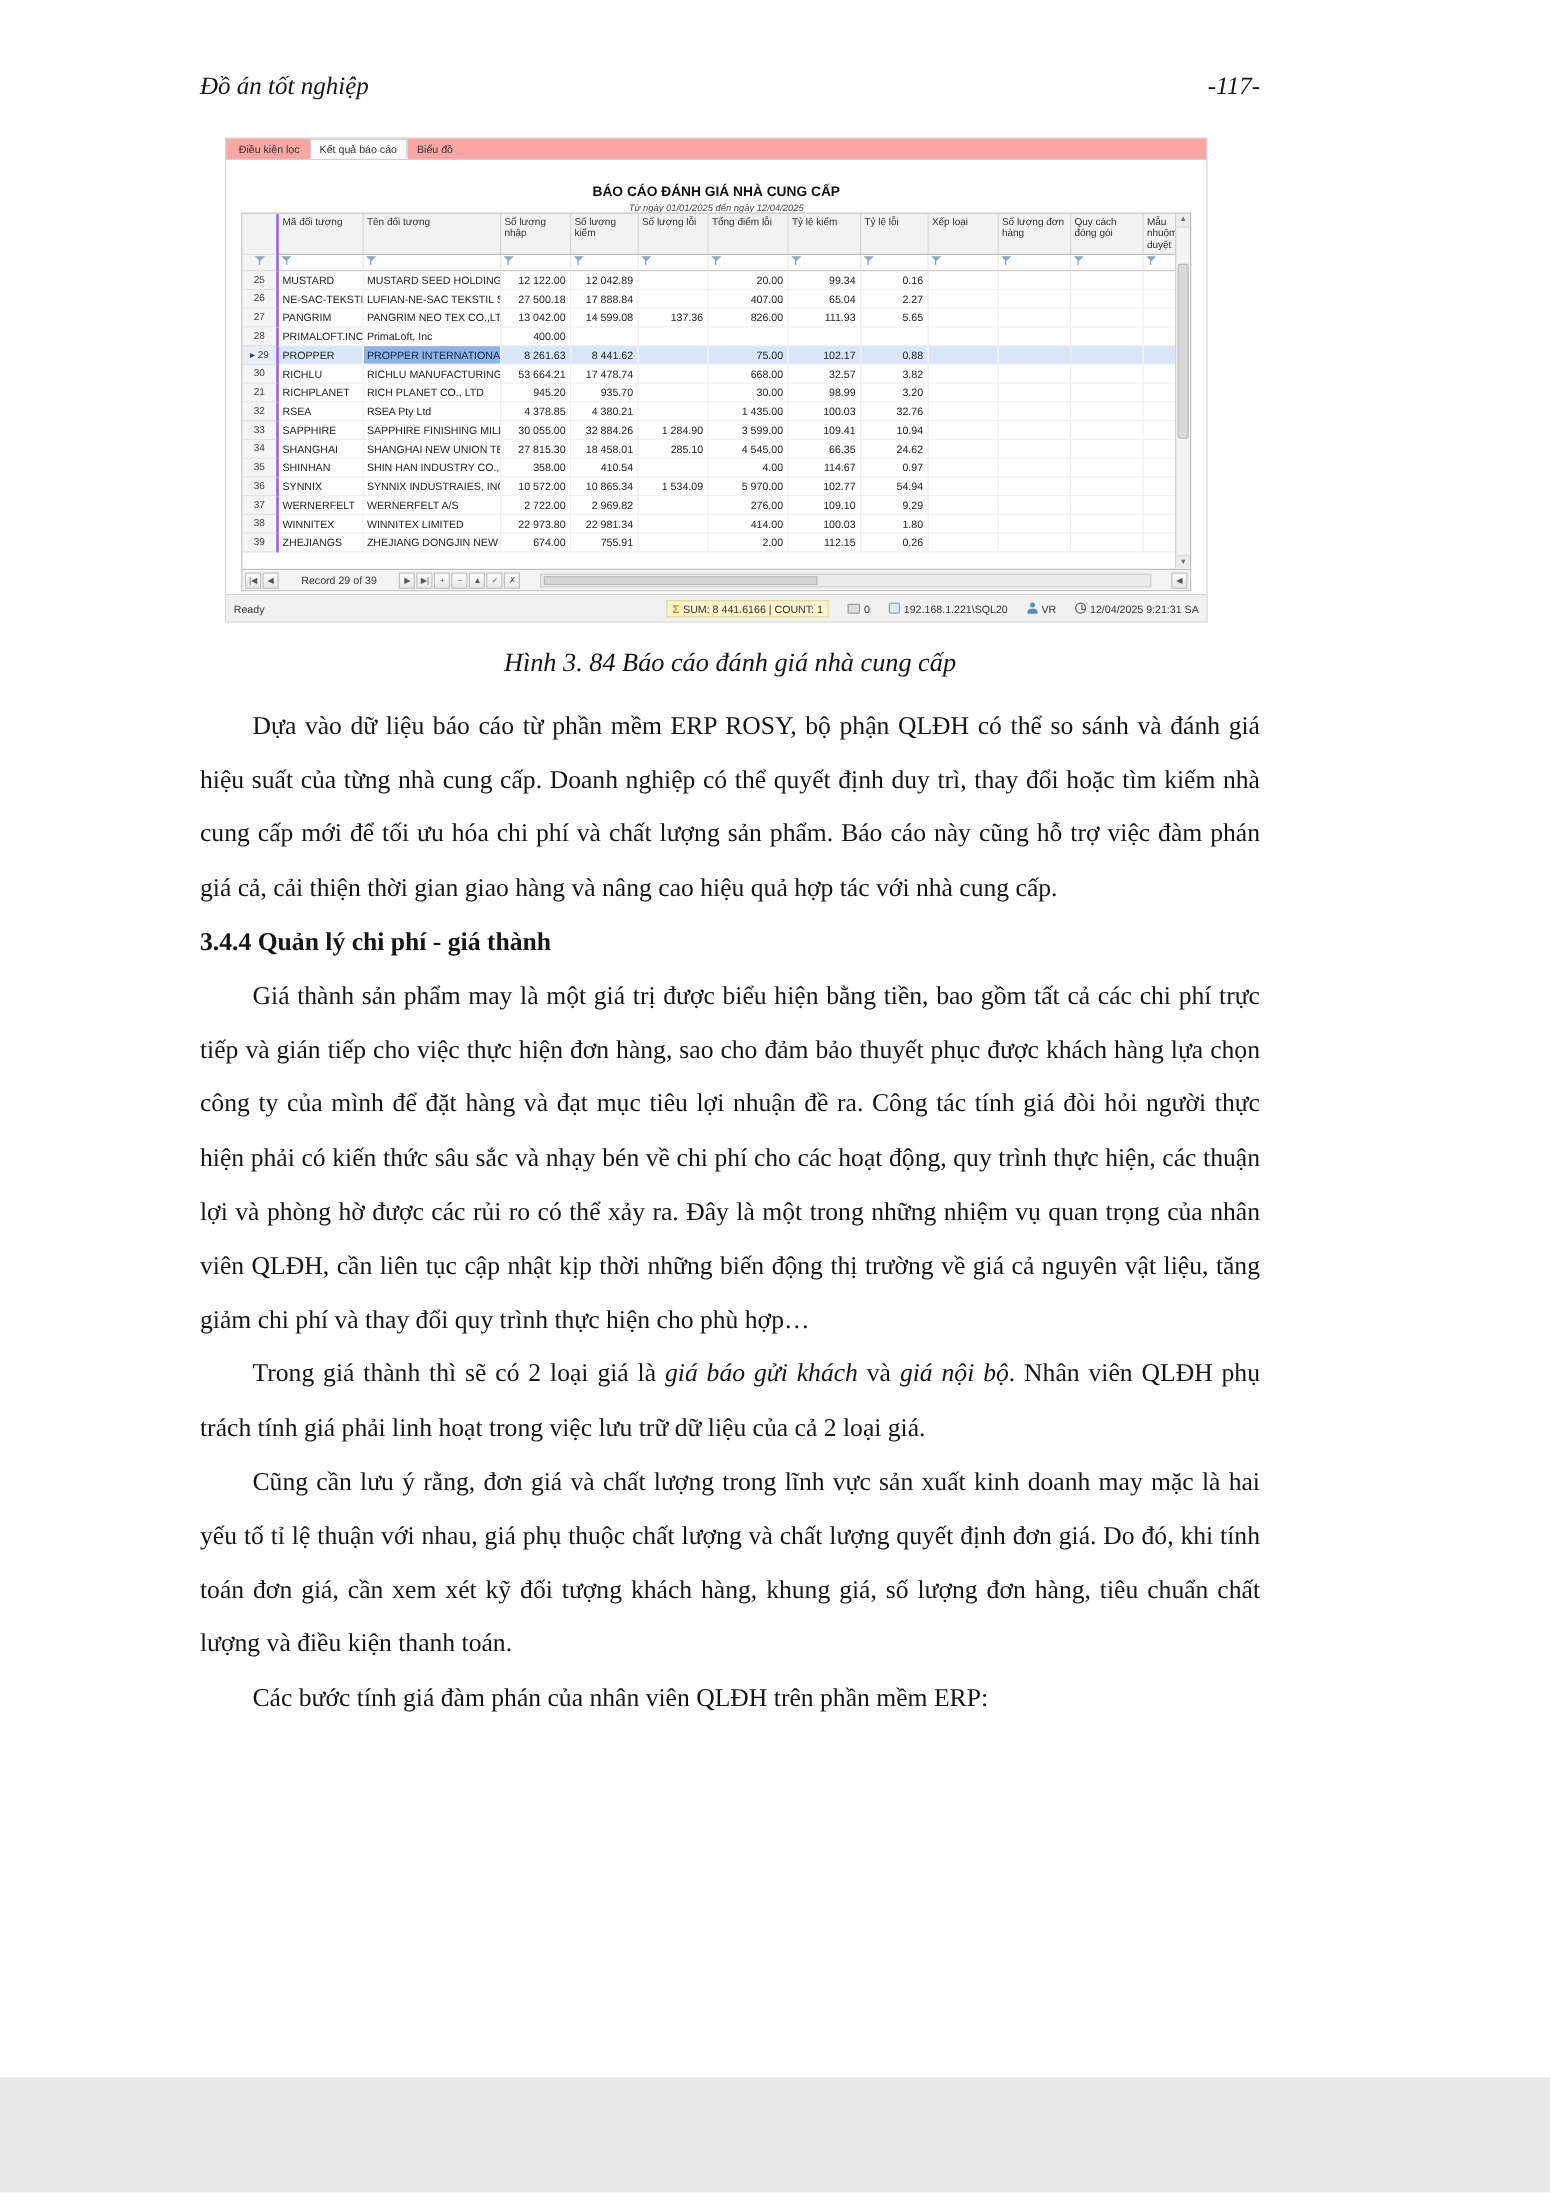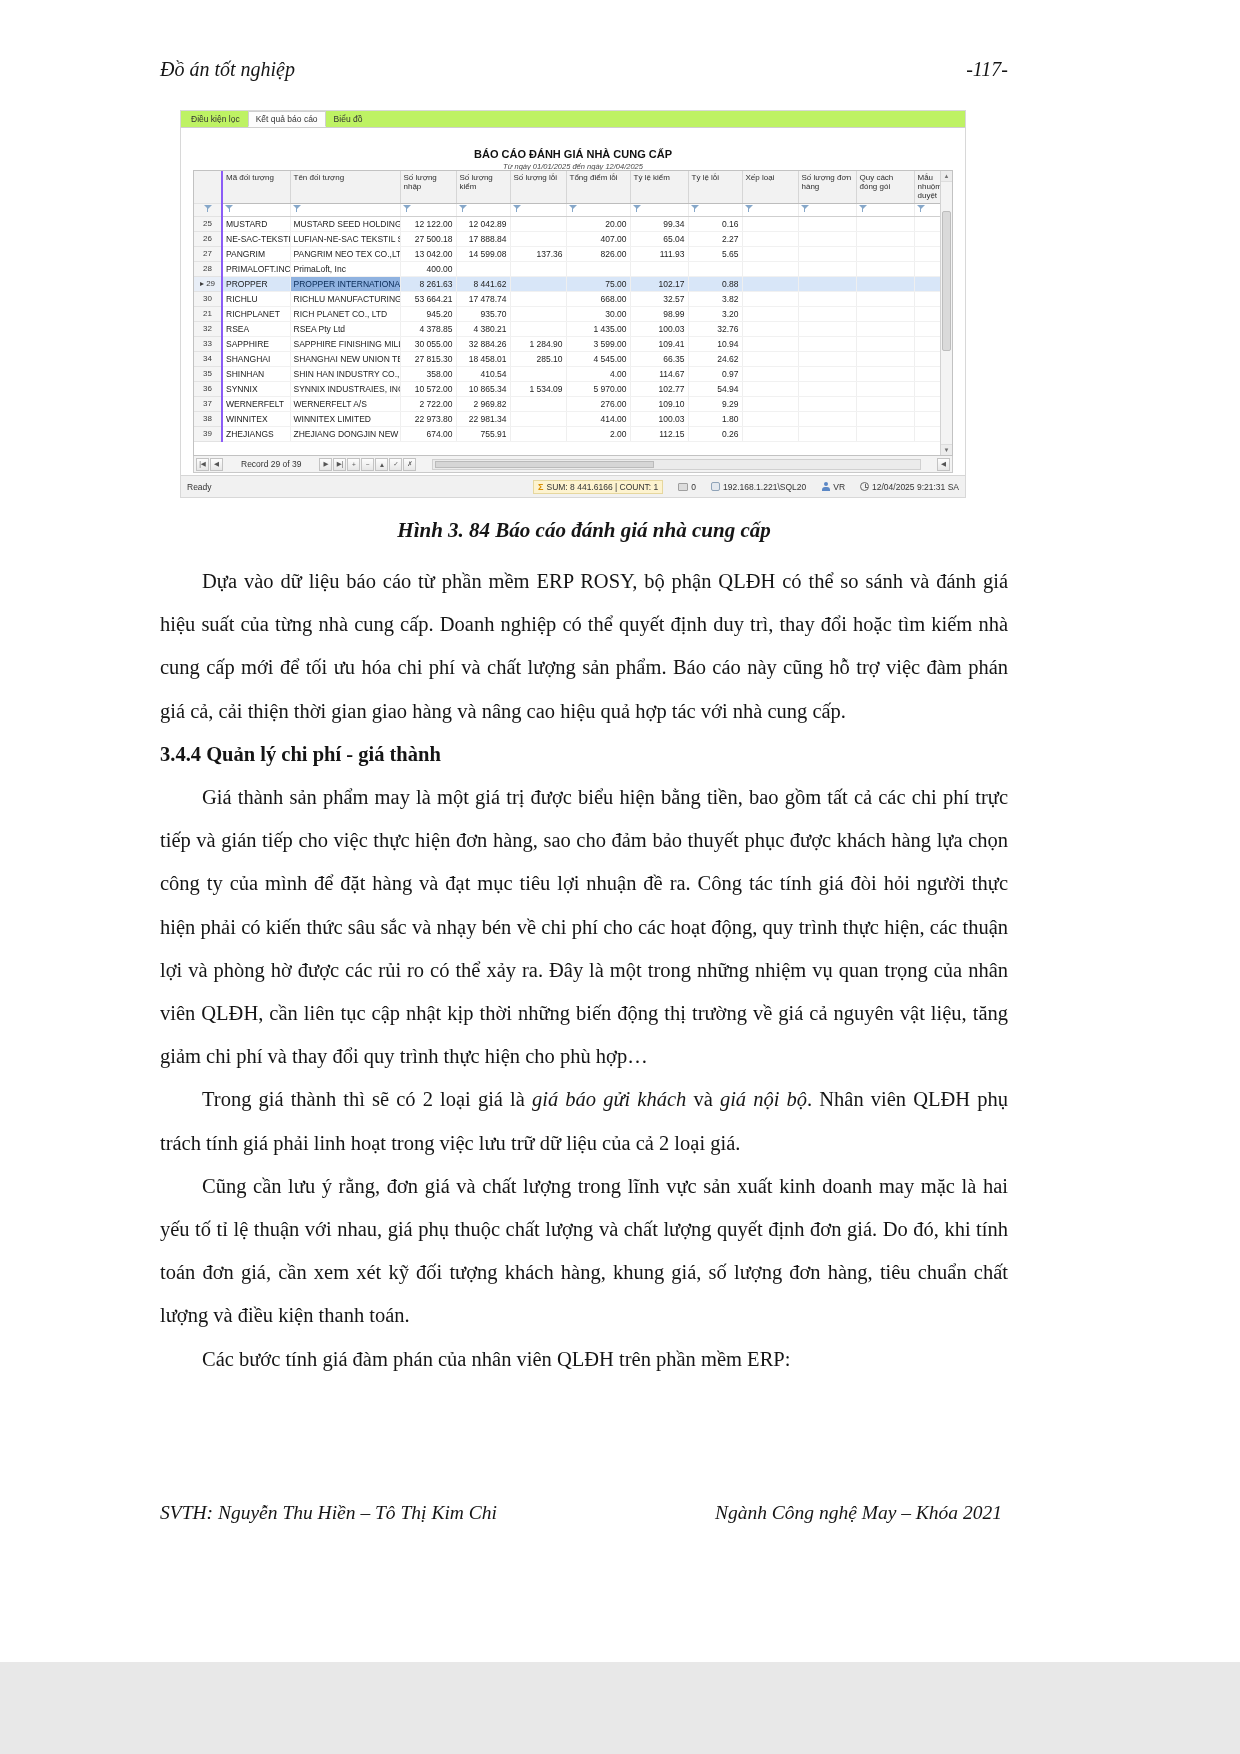--- a/index.html
+++ b/index.html
@@ -6,32 +6,32 @@
   html,body { background:#e8e8e8; }
   .page { position:relative; width:1240px; height:1662px; background:#ffffff; margin:0 auto;
           font-family:"Liberation Serif","DejaVu Serif",serif; color:#151515; overflow:hidden; }
 
   
   .doc-header { position:absolute; left:160px; right:232px; top:58px; display:flex;
                 justify-content:space-between; font-style:italic; font-size:20px; }
   .doc-footer { position:absolute; left:160px; right:238px; top:1502px; display:flex;
                 justify-content:space-between; font-style:italic; font-size:19.5px; }
   .caption { position:absolute; left:160px; width:848px; top:518px; text-align:center;
-             font-weight:bold; font-style:italic; font-size:21px; }
+             font-weight:normal; font-style:italic; font-size:21px; }
   .bodytext { position:absolute; left:160px; width:848px; top:560px; font-size:20.5px;
               line-height:43.2px; text-align:justify; }
   .bodytext p { text-indent:42px; }
   .bodytext p.heading { text-indent:0; font-weight:bold; }
   .bodytext .it { font-style:italic; }
 
   
   .app { position:absolute; left:180px; top:110px; width:786px; height:388px; background:#f0f0f0;
          font-family:"Liberation Sans","DejaVu Sans",sans-serif; font-size:9px; color:#222;
          border:1px solid #d8d8d8; }
-  .tabbar { height:17px; display:flex; align-items:flex-end; background:#bef264;
+  .tabbar { height:17px; display:flex; align-items:flex-end; background:#fca5a5;
             border-bottom:1px solid #cfcfcf; padding-left:2px; }
   .tab { padding:2px 7px 2px; font-size:8.5px; color:#333; border:1px solid transparent; }
   .tab.active { background:#fdfdfd; border:1px solid #cfcfcf; border-bottom-color:#fdfdfd; }
 
   .panel { position:absolute; left:0; right:0; top:17px; bottom:22px; background:#ffffff; }
   .report-title { margin-top:20px; text-align:center; font-weight:bold; font-size:11px; color:#101010; }
   .report-subtitle { margin-top:2px; text-align:center; font-style:italic; font-size:7.5px; color:#454545; }
 
   .grid { position:absolute; left:12px; top:42px; width:760px; height:286px;
           border:1px solid #c2c2c2; background:#fff; overflow:hidden; }
@@ -450,18 +450,14 @@
 
   <div class="bodytext">
     <p>Dựa vào dữ liệu báo cáo từ phần mềm ERP ROSY, bộ phận QLĐH có thể so sánh và đánh giá hiệu suất của từng nhà cung cấp. Doanh nghiệp có thể quyết định duy trì, thay đổi hoặc tìm kiếm nhà cung cấp mới để tối ưu hóa chi phí và chất lượng sản phẩm. Báo cáo này cũng hỗ trợ việc đàm phán giá cả, cải thiện thời gian giao hàng và nâng cao hiệu quả hợp tác với nhà cung cấp.</p>
     <p class="heading">3.4.4 Quản lý chi phí - giá thành</p>
     <p>Giá thành sản phẩm may là một giá trị được biểu hiện bằng tiền, bao gồm tất cả các chi phí trực tiếp và gián tiếp cho việc thực hiện đơn hàng, sao cho đảm bảo thuyết phục được khách hàng lựa chọn công ty của mình để đặt hàng và đạt mục tiêu lợi nhuận đề ra. Công tác tính giá đòi hỏi người thực hiện phải có kiến thức sâu sắc và nhạy bén về chi phí cho các hoạt động, quy trình thực hiện, các thuận lợi và phòng hờ được các rủi ro có thể xảy ra. Đây là một trong những nhiệm vụ quan trọng của nhân viên QLĐH, cần liên tục cập nhật kịp thời những biến động thị trường về giá cả nguyên vật liệu, tăng giảm chi phí và thay đổi quy trình thực hiện cho phù hợp…</p>
     <p><span>Trong giá thành thì sẽ có 2 loại giá là </span><span class="it">giá báo gửi khách</span><span> và </span><span class="it">giá nội bộ</span><span>. Nhân viên QLĐH phụ trách tính giá phải linh hoạt trong việc lưu trữ dữ liệu của cả 2 loại giá.</span></p>
     <p>Cũng cần lưu ý rằng, đơn giá và chất lượng trong lĩnh vực sản xuất kinh doanh may mặc là hai yếu tố tỉ lệ thuận với nhau, giá phụ thuộc chất lượng và chất lượng quyết định đơn giá. Do đó, khi tính toán đơn giá, cần xem xét kỹ đối tượng khách hàng, khung giá, số lượng đơn hàng, tiêu chuẩn chất lượng và điều kiện thanh toán.</p>
     <p>Các bước tính giá đàm phán của nhân viên QLĐH trên phần mềm ERP:</p>
   </div>
 
-  <div class="doc-footer">
-    <span>SVTH: Nguyễn Thu Hiền – Tô Thị Kim Chi</span>
-    <span>Ngành Công nghệ May – Khóa 2021</span>
-  </div>
 
 </div>
 
 </body></html>

